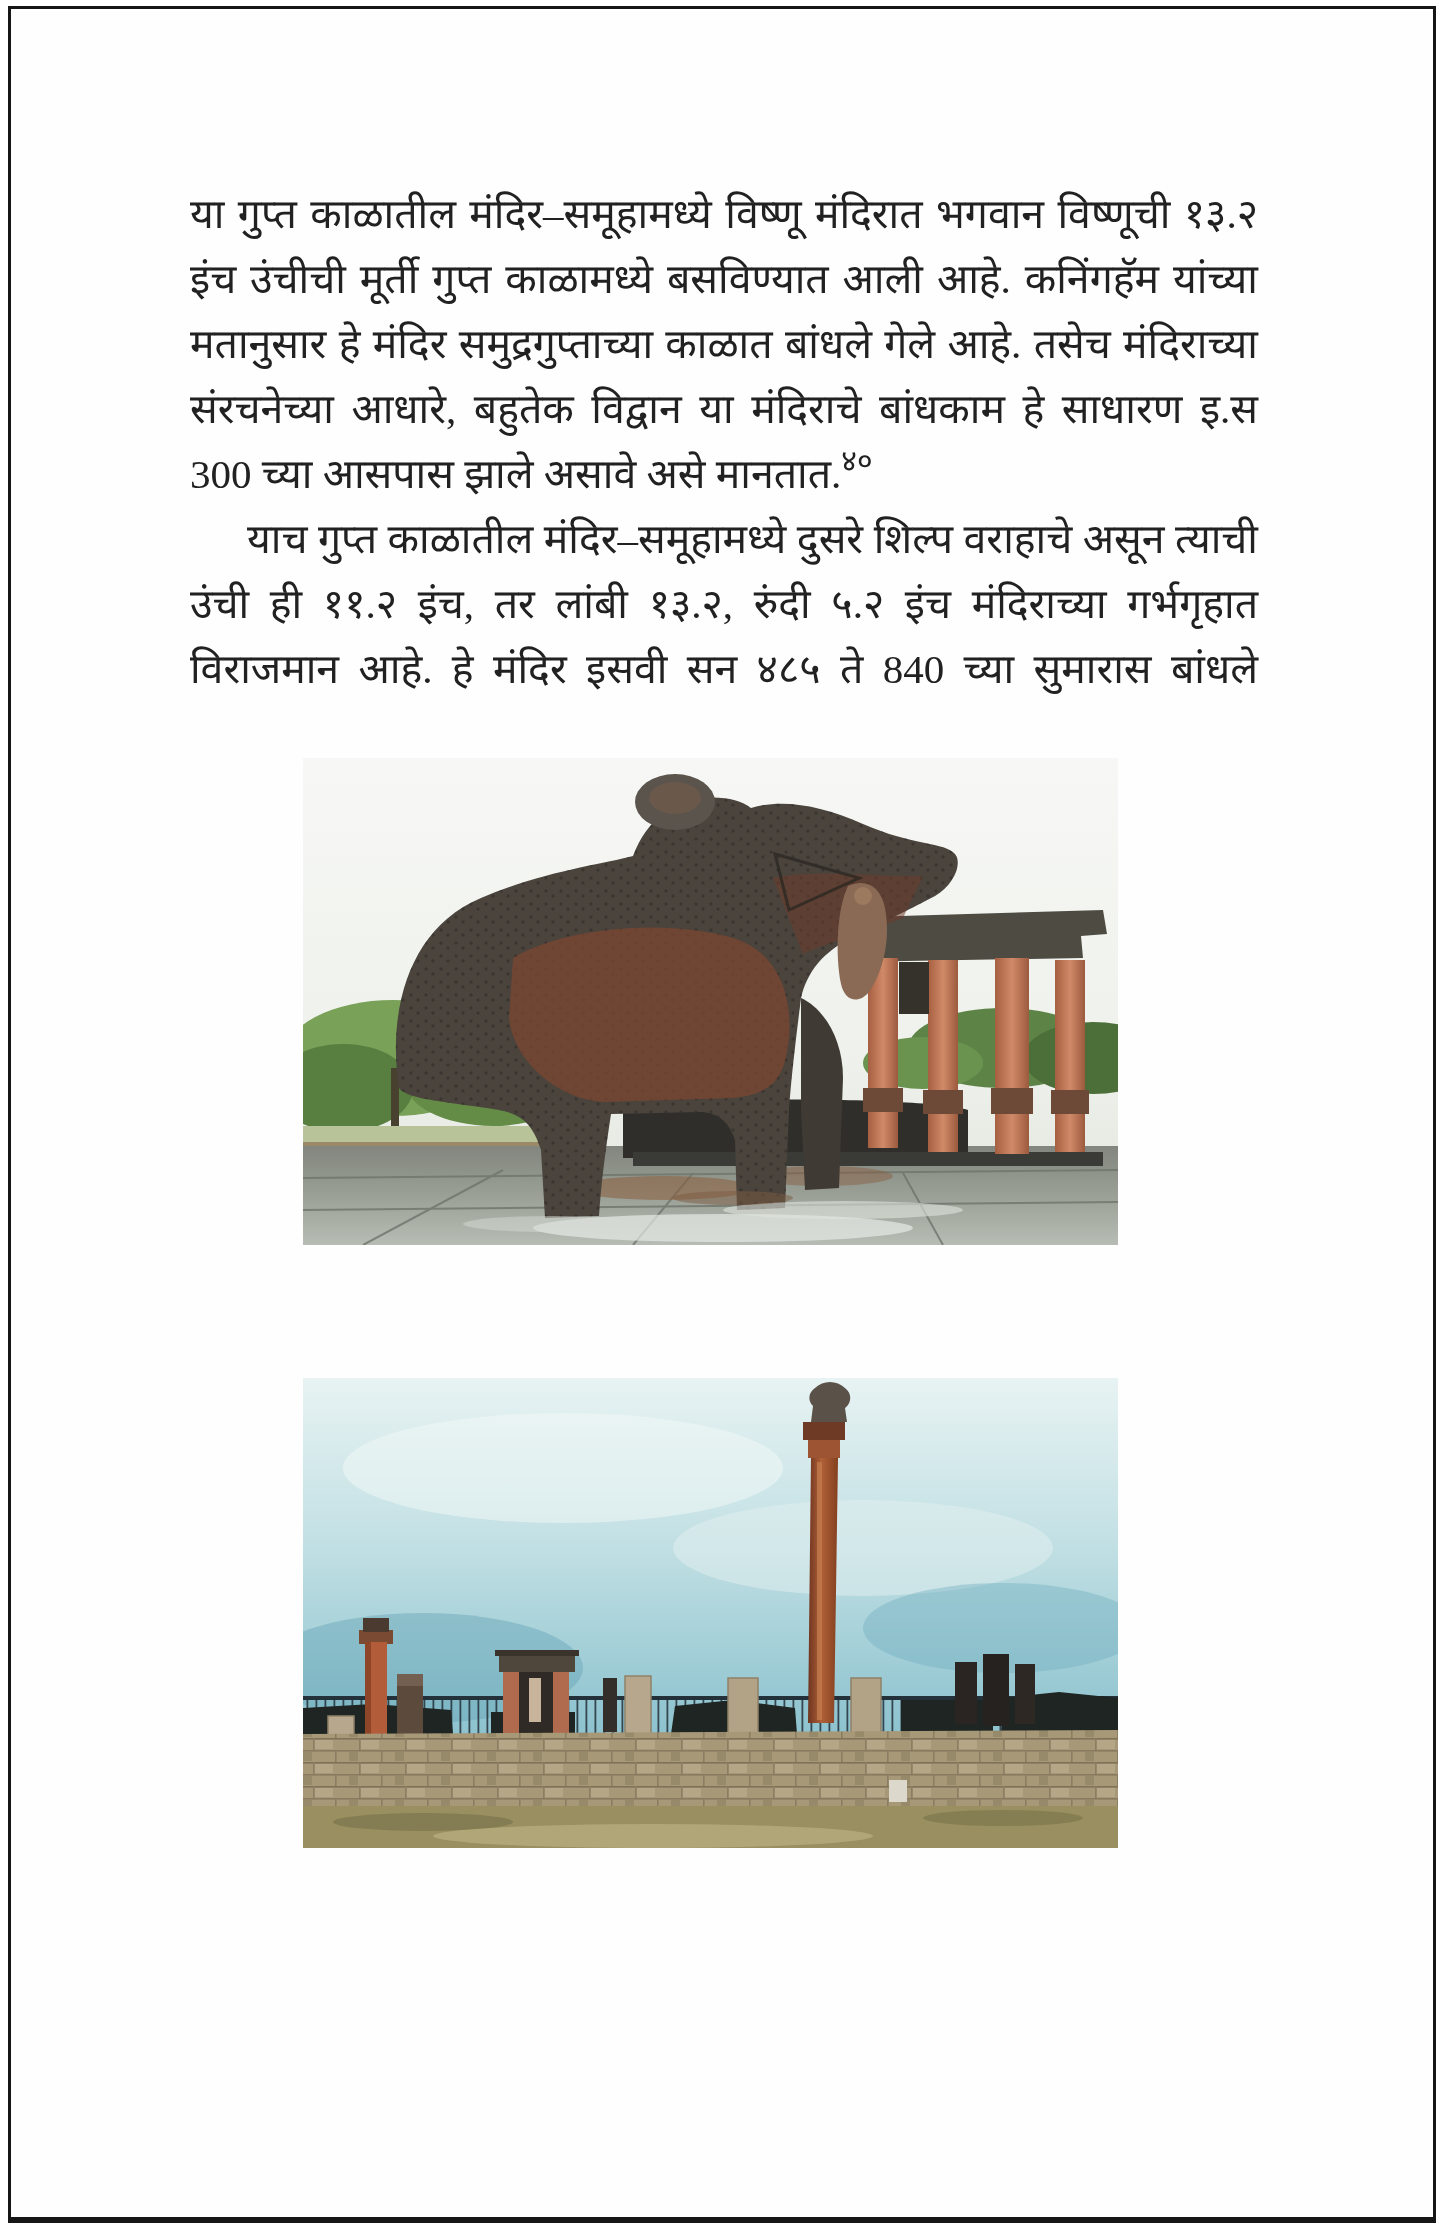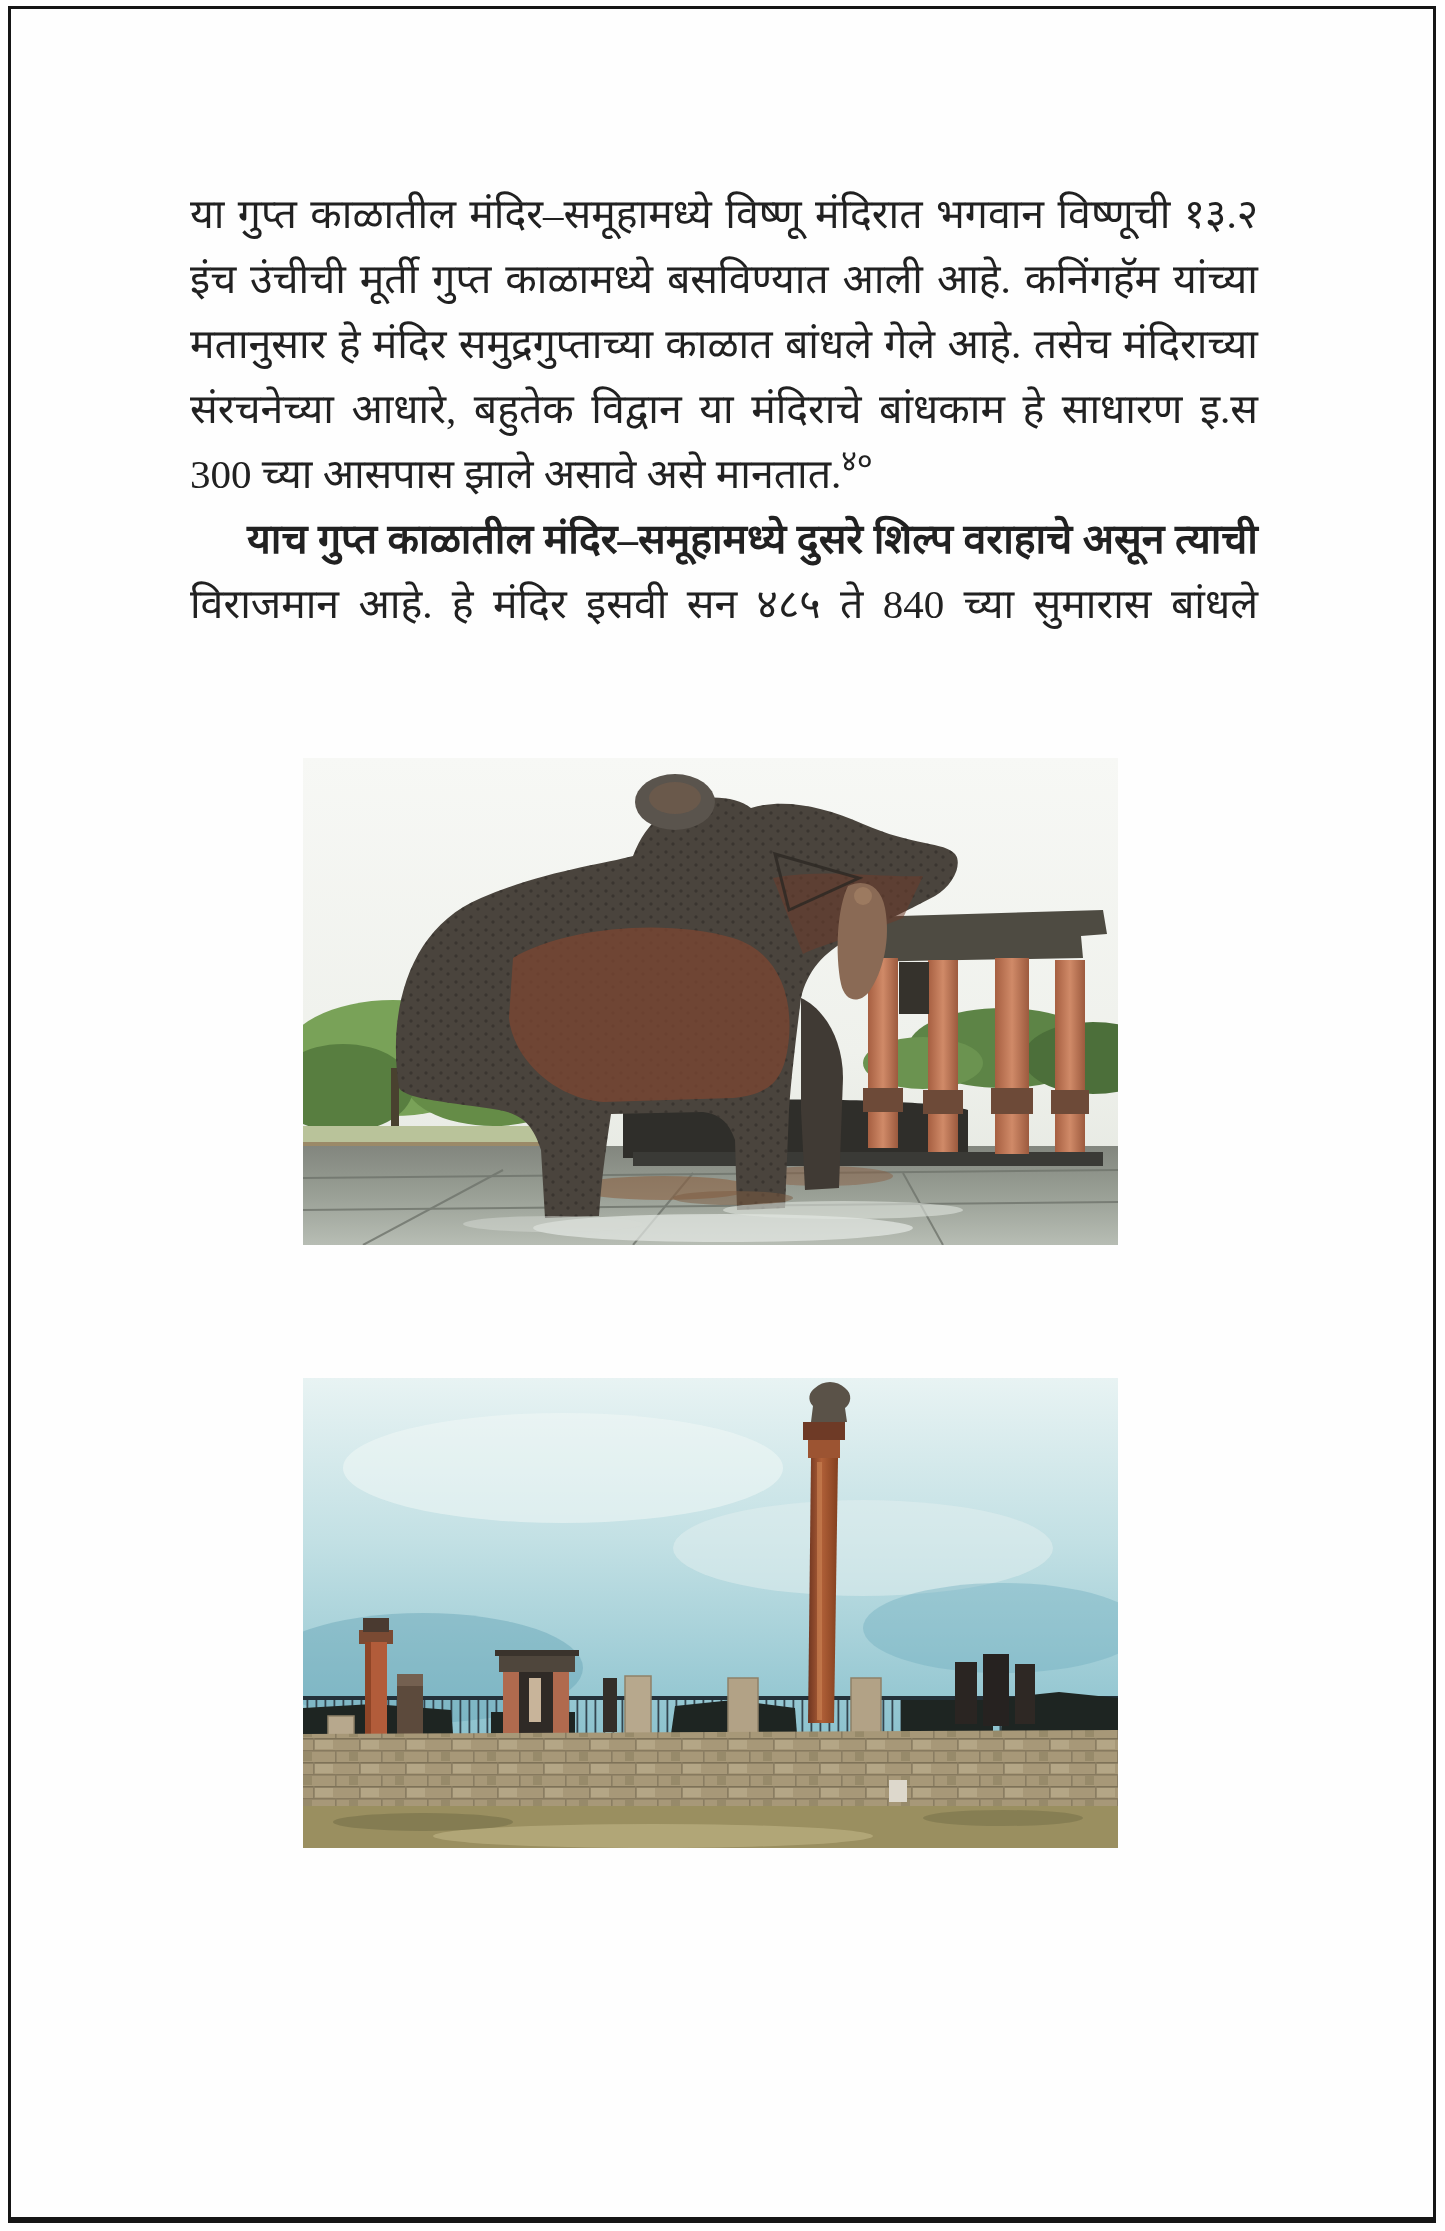--- a/index.html
+++ b/index.html
@@ -12,37 +12,38 @@
     position:absolute;left:8px;top:6px;right:9px;bottom:8px;
     border:3px solid #161616;border-bottom-width:6px;
     background:#fefefe;
   }
   .textblock{
     position:absolute;left:190px;top:182px;width:1068px;
     color:#212121;font-size:41px;line-height:65px;
   }
   .line{margin:0;height:65px;white-space:nowrap;}
   .just{white-space:normal;text-align:justify;text-align-last:justify;}
-  .indent{padding-left:57px;font-weight:bold;}
+  .indent{padding-left:57px;}
   .fn{font-size:30px;position:relative;top:-2px;line-height:0;}
   .photo{position:absolute;overflow:hidden;}
   .photo svg{display:block;}
 </style>
 </head>
 <body>
 
 <div class="frame"></div>
 
 <div class="textblock">
   <p class="line just"><span>या गुप्त काळातील मंदिर–समूहामध्ये विष्णू मंदिरात भगवान विष्णूची १३.२</span></p>
   <p class="line just"><span>इंच उंचीची मूर्ती गुप्त काळामध्ये बसविण्यात आली आहे. कनिंगहॅम यांच्या</span></p>
   <p class="line just"><span>मतानुसार हे मंदिर समुद्रगुप्ताच्या काळात बांधले गेले आहे. तसेच मंदिराच्या</span></p>
   <p class="line just"><span>संरचनेच्या आधारे, बहुतेक विद्वान या मंदिराचे बांधकाम हे साधारण इ.स</span></p>
   <p class="line"><span>300 च्या आसपास झाले असावे असे मानतात.</span><sup class="fn">४०</sup></p>
   <p class="line just indent"><span>याच गुप्त काळातील मंदिर–समूहामध्ये दुसरे शिल्प वराहाचे असून त्याची</span></p>
+  <p class="line just"><span>उंची ही ११.२ इंच, तर लांबी १३.२, रुंदी ५.२ इंच मंदिराच्या गर्भगृहात</span></p>
   <p class="line just"><span>विराजमान आहे. हे मंदिर इसवी सन ४८५ ते 840 च्या सुमारास बांधले</span></p>
 </div>
 
 <figure class="photo" style="left:303px;top:758px;width:815px;height:487px;margin:0;">
 <svg width="815" height="487" viewBox="0 0 815 487">
   <defs>
     <linearGradient id="sky1" x1="0" y1="0" x2="0" y2="1">
       <stop offset="0" stop-color="#f7f8f5"></stop>
           <stop offset="0.7" stop-color="#eff1ec"></stop>
           <stop offset="1" stop-color="#e6e9e2"></stop>

